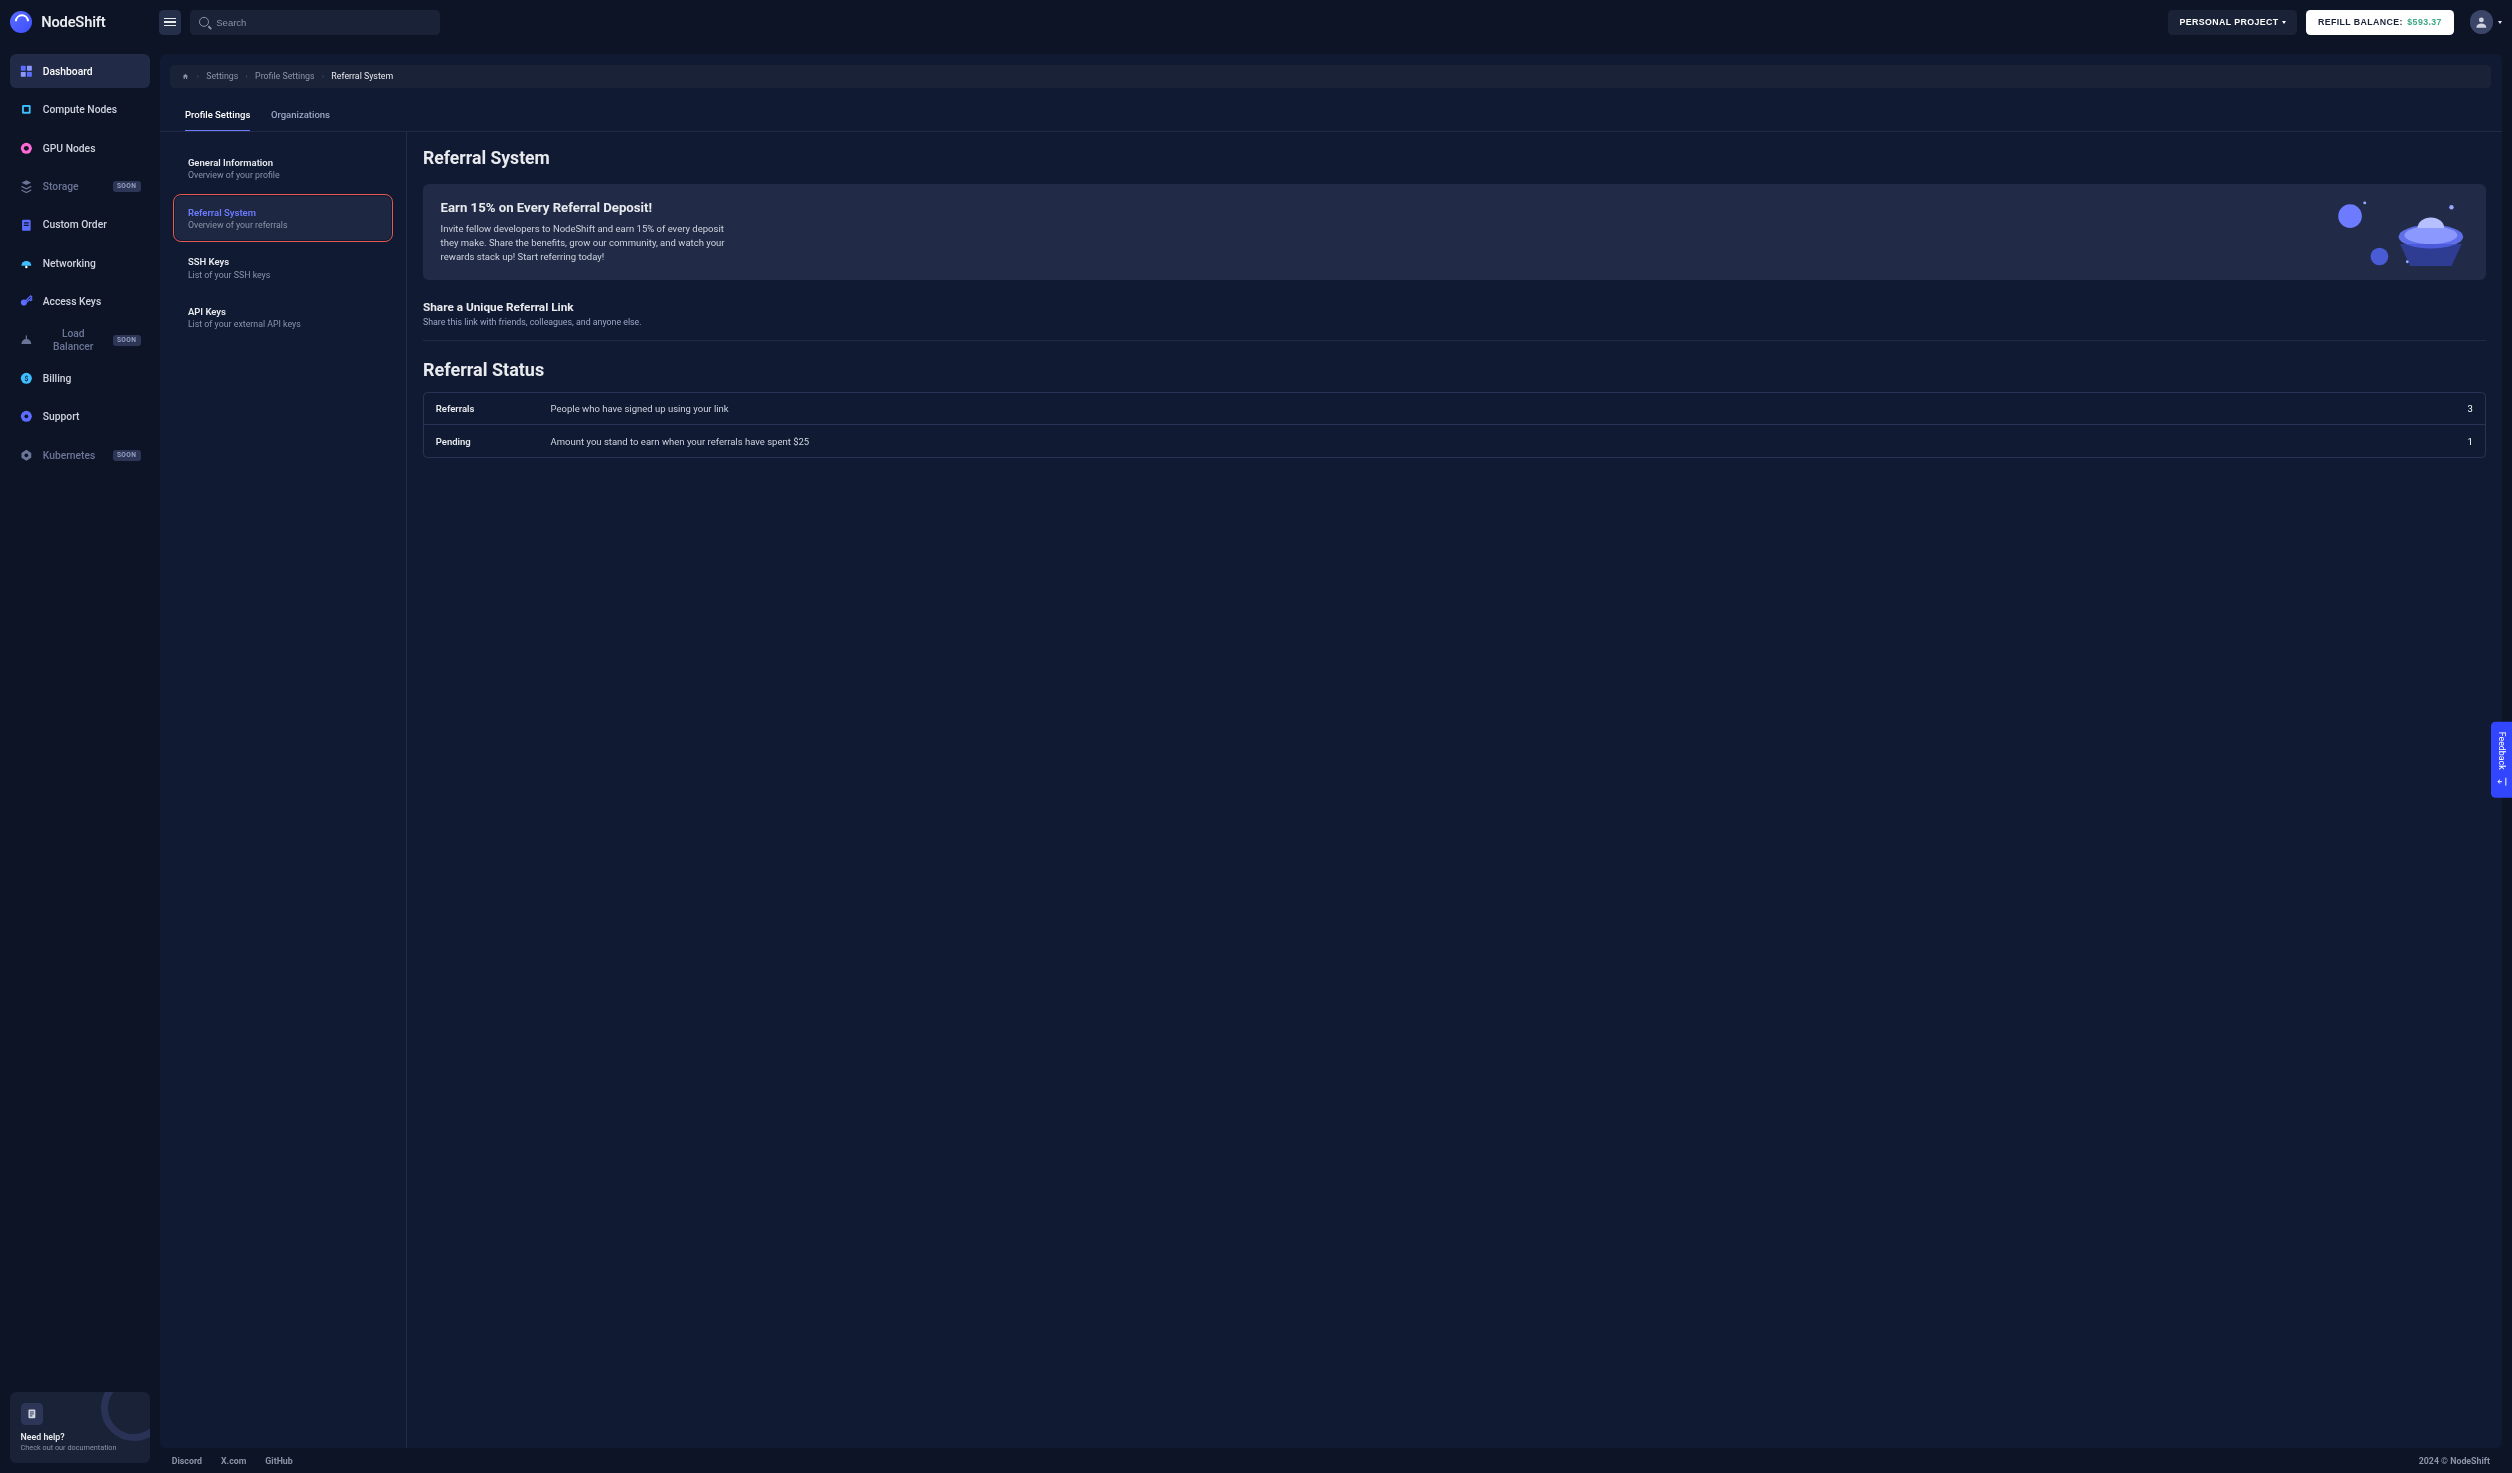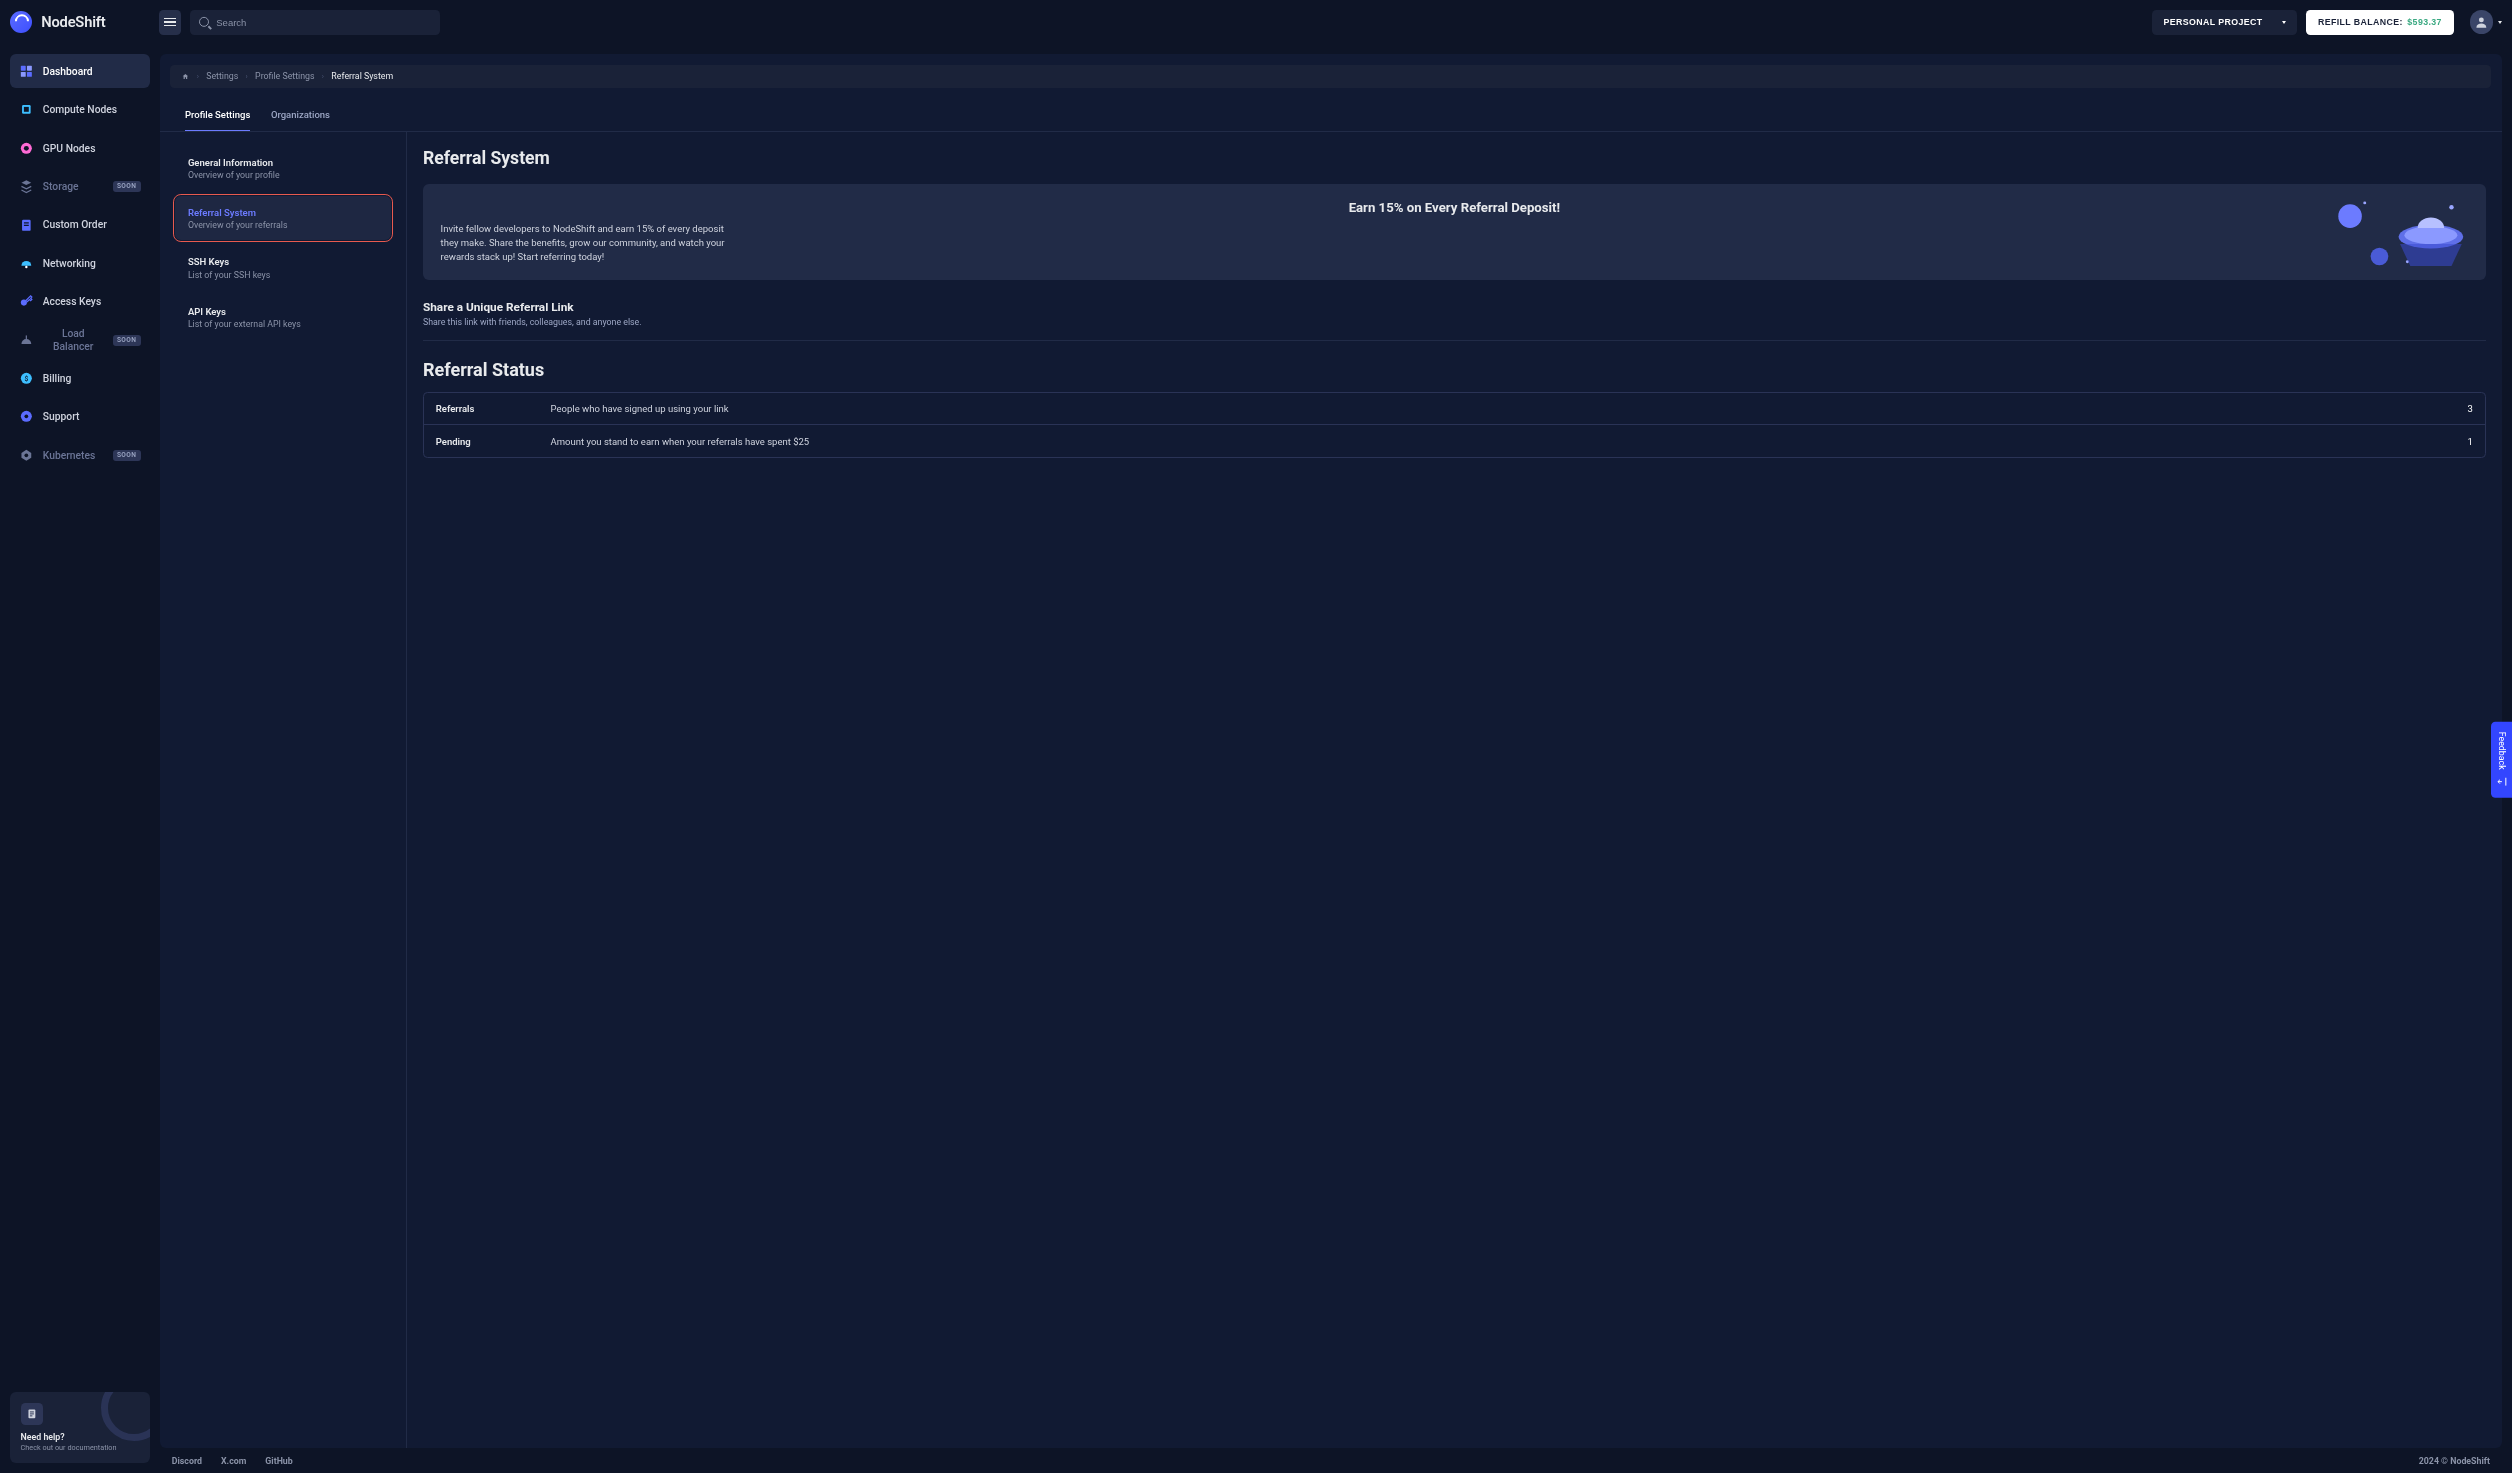--- a/index.html
+++ b/index.html
@@ -18,21 +18,21 @@
     .burger-lines::before { top:-3.7px; } .burger-lines::after { top:3.7px; }
 
     .search-wrap { position: relative; width: 250px; }
     .search-wrap input { width:100%; height:25px; background:#1a2238; border:none; border-radius:4.4px; padding:0 8.8px 0 26.4px; color:#e8eaed; font-size:9.5px; outline:none; }
     .search-wrap input::placeholder { color:#8b93a8; }
     .search-icon-el { position:absolute; left:8.8px; top:50%; transform:translateY(-50%); width:10.3px; height:10.3px; border:1.5px solid #8b93a8; border-radius:50%; }
     .search-icon-el::after { content:''; position:absolute; width:1.5px; height:4.4px; background:#8b93a8; bottom:-3.7px; right:-2.2px; transform:rotate(-45deg); }
 
     .topbar-spacer { flex:1; }
     .btn { height:25px; border-radius:4.4px; padding:0 11.8px; font-size:8.8px; font-weight:600; letter-spacing:0.4px; display:flex; align-items:center; cursor:pointer; border:none; }
-    .btn-ghost { background:#1a2238; color:#fff; gap:19px; }
+    .btn-ghost { background:#1a2238; color:#fff; gap:3px; }
     .btn-white { background:#fff; color:#1a2238; gap:4.4px; }
     .chev-down { width:0; height:0; border-left:2.9px solid transparent; border-right:2.9px solid transparent; border-top:3.7px solid currentColor; display:inline-block; }
     .avatar-wrap { display:flex; align-items:center; gap:4.4px; margin-left:7.3px; cursor:pointer; }
     .avatar { width:23.5px; height:23.5px; border-radius:50%; background:#3a4568; display:flex; align-items:center; justify-content:center; }
     .avatar svg { width:14.7px; height:14.7px; }
     .price { color:#3aa981; }
 
     
     .middle { flex:1; display:flex; min-height:0; }
 
@@ -72,21 +72,21 @@
     .subnav-item { padding:10.3px 13.2px; border-radius:5.9px; cursor:pointer; }
     .subnav-item.active { background:#1e2742; outline:1.5px solid #e85a4f; outline-offset:1.5px; }
     .subnav-item .sn-title { font-size:9.5px; font-weight:600; margin-bottom:2.2px; }
     .subnav-item.active .sn-title { color:#6c7bff; }
     .subnav-item .sn-sub { font-size:8.8px; color:#8b93a8; }
 
     .main { flex:1; padding:16px 16px 16px 16px; }
     .h1 { font-size:17.6px; font-weight:700; margin-bottom:16px; }
 
     .hero { background:#212b47; border-radius:5.9px; padding:16px 17.6px; position:relative; overflow:hidden; margin-bottom:20.6px; min-height:95px; }
-    .hero-title { font-size:13.2px; font-weight:700; margin-bottom:7.3px;text-align:center; }
+    .hero-title { font-size:13.2px; font-weight:700; margin-bottom:7.3px; }
     .hero-text { font-size:9.5px; color:#cfd3de; max-width:294px; line-height:1.45; }
     .hero-art { position:absolute; right:10.3px; top:10.3px; width:147px; height:81px; }
 
     .sect-title { font-size:11.8px; font-weight:700; margin-bottom:2.9px; }
     .sect-sub { font-size:8.8px; color:#9da7c5; margin-bottom:13.2px; }
 
     .link-row { display:flex; gap:8.8px; align-items:stretch; outline:1.5px solid #e85a4f; outline-offset:2.9px; border-radius:4.4px; padding:1.5px; margin-bottom:20.6px; }
     .link-field { flex:1; border:0.7px solid #3a4568; border-radius:2.9px; padding:4.4px 8.8px; position:relative; }
     .link-label { position:absolute; top:-5.1px; left:7.3px; background:#111a33; padding:0 2.9px; font-size:7.3px; color:#8b93a8; }
     .link-value { font-size:9.5px; color:#e8eaed; }

